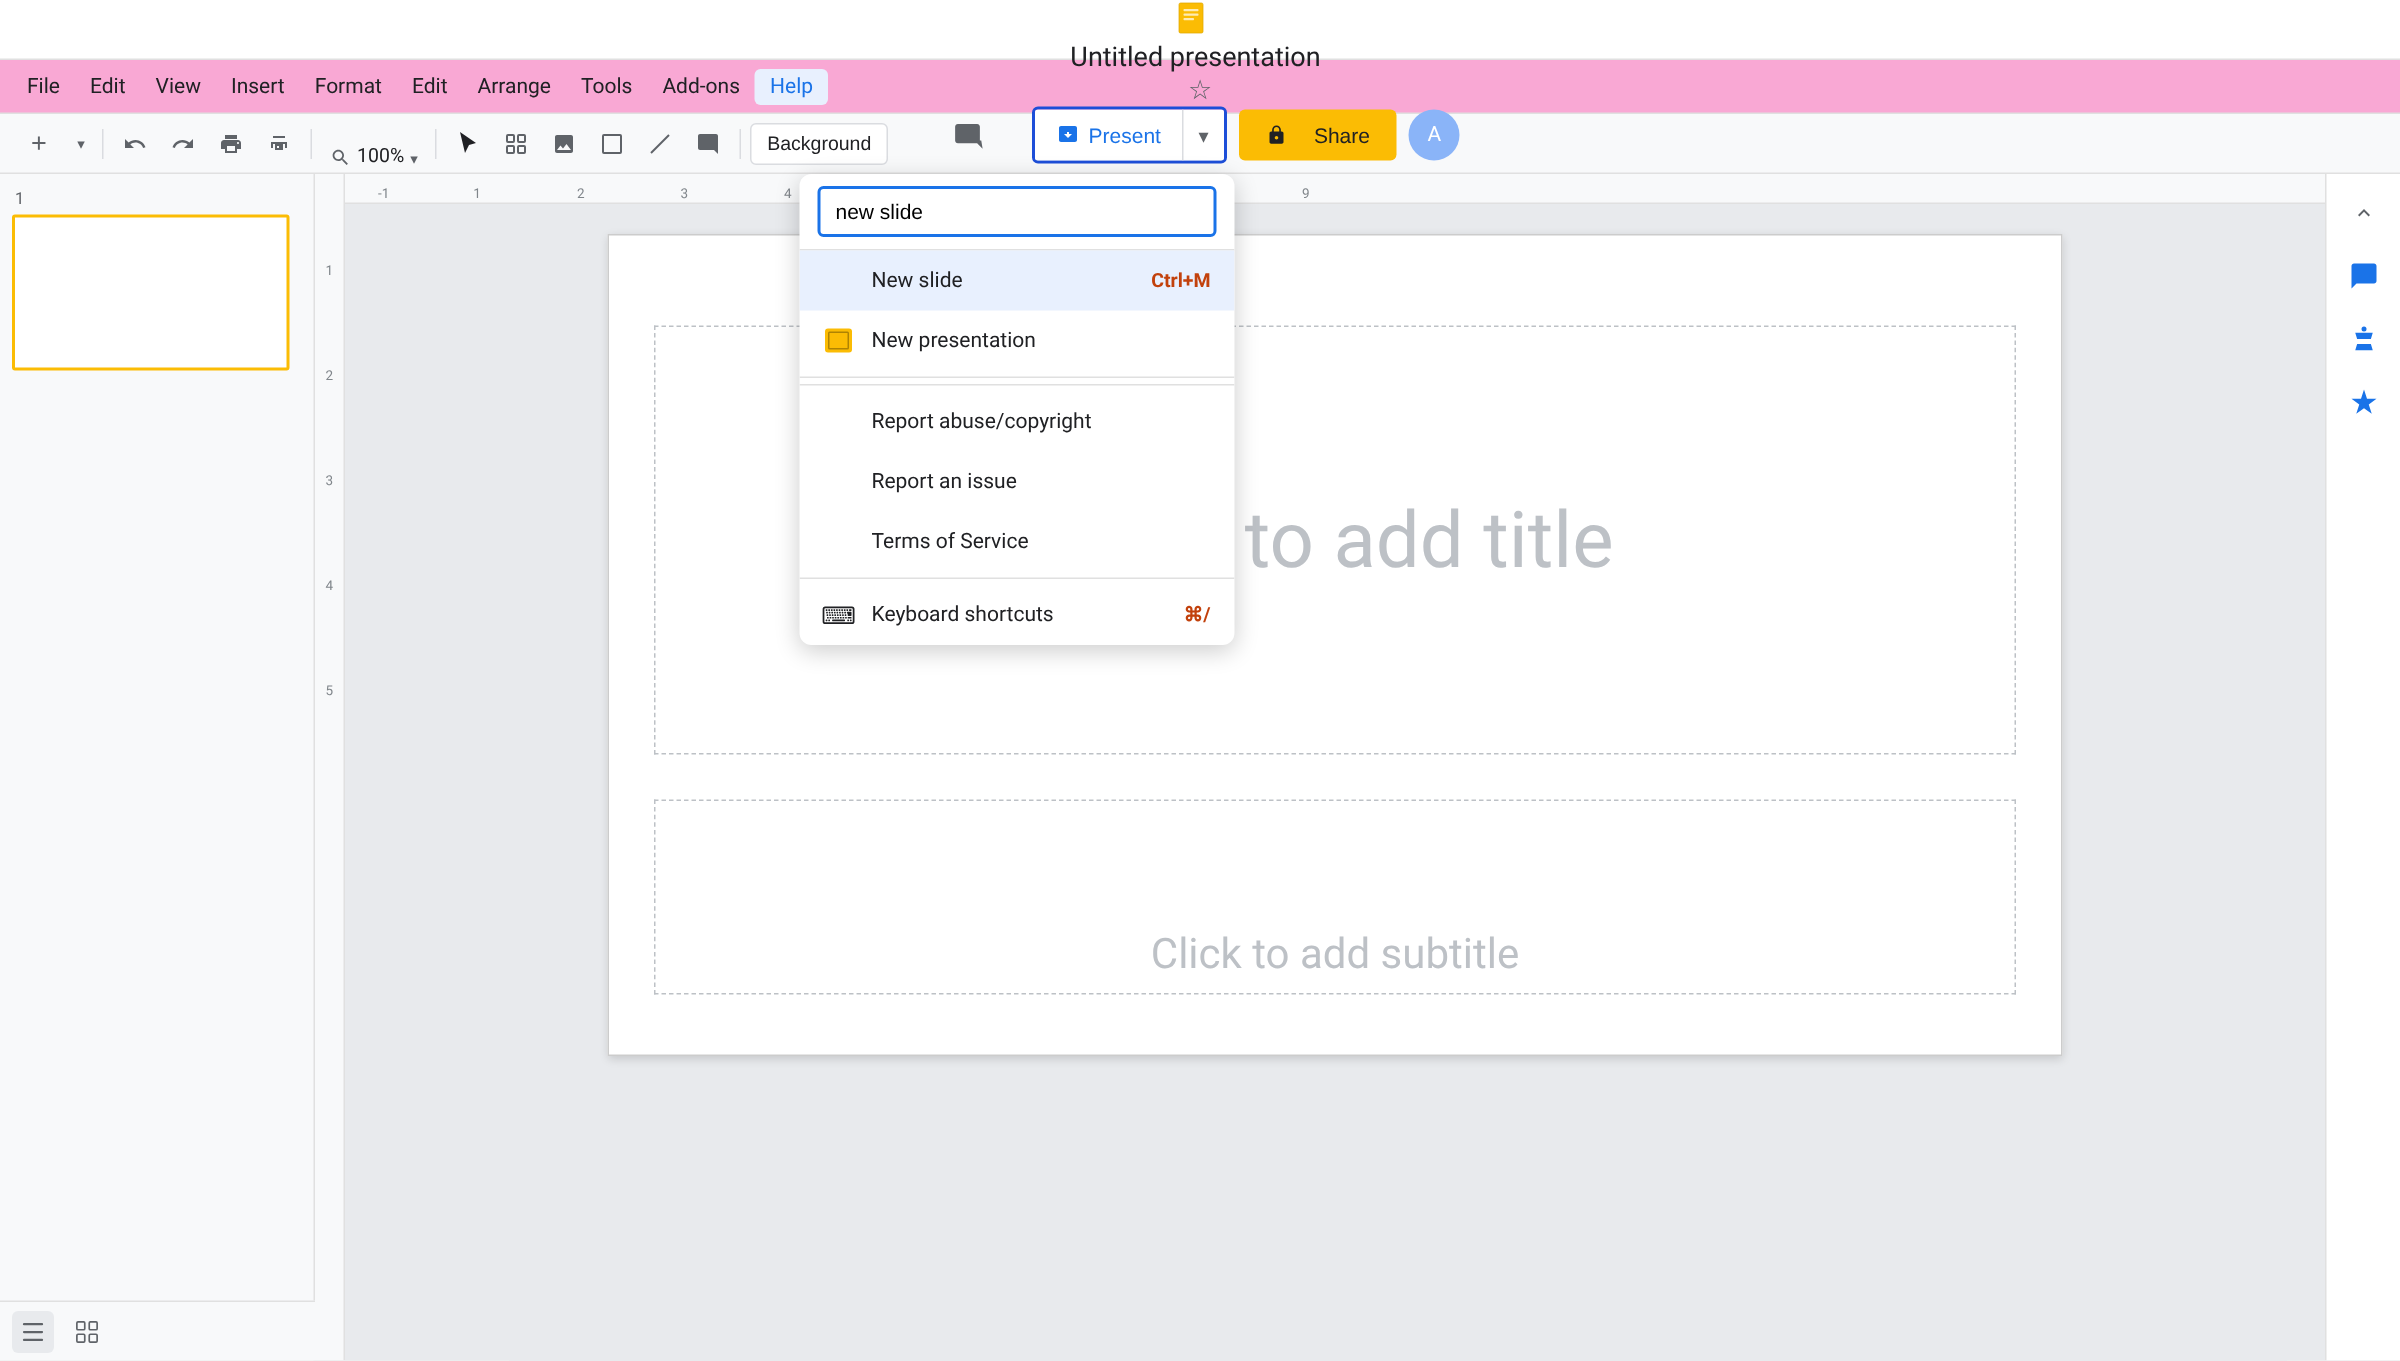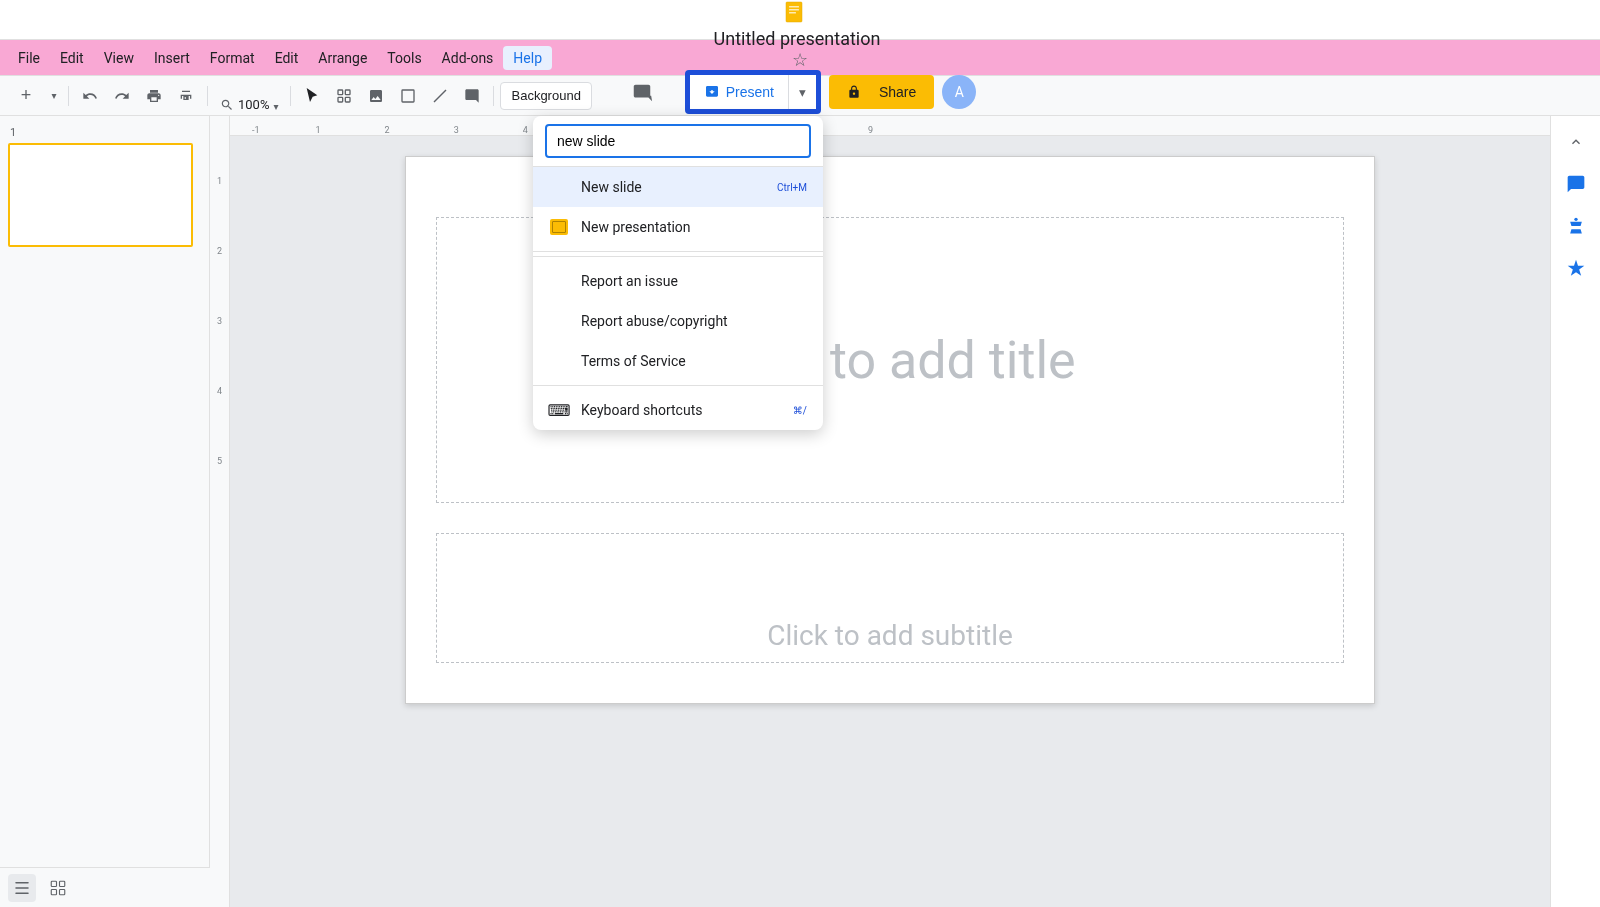--- a/index.html
+++ b/index.html
@@ -14,21 +14,21 @@
       border-bottom: 1px solid #e0e0e0;
       flex-direction: column;
     }
     #title-bar .spacer { flex: 1; }
     #title-bar .header-actions { display: flex; align-items: center; gap: 8px; }
     .comments-btn {
       width: 36px; height: 36px; border-radius: 50%; border: none; background: transparent;
       display: flex; align-items: center; justify-content: center; cursor: pointer; color: #5f6368; font-size: 20px;
     }
     .present-btn-group {
-      display: flex; align-items: flex-start; border: 5px solid #1d4ed8; border-radius: 4px; overflow: hidden; margin-left: 17px;
+      display: flex; align-items: flex-start; border: 2px solid #1d4ed8; border-radius: 4px; overflow: hidden; margin-left: 17px;
     }
     .present-btn {
       background: #fff; border: none; padding: 0 14px; height: 34px; font-size: 14px;
       color: #1a73e8; cursor: pointer; display: flex; align-items: center; gap: 6px; font-weight: 500;
     }
     .present-dropdown {
       border-left: 1px solid #dadce0; background: #fff; border: none; border-left: 1px solid #dadce0;
       width: 28px; height: 34px; cursor: pointer; display: flex; align-items: center; justify-content: center; color: #5f6368;
     }
     .share-btn {
@@ -185,21 +185,21 @@
       font-size: 14px;
       outline: none;
     }
     .dropdown-item {
       display: flex; align-items: center;
       padding: 10px 16px;
       font-size: 14px; color: #202124;
       cursor: pointer; gap: 12px;
     }
     .dropdown-item.highlighted { background: #e8f0fe; }
-    .dropdown-item .shortcut { margin-left: auto; color: #1d4ed8; font-size: 10px; }
+    .dropdown-item .shortcut { margin-left: auto; color: #c2410c; font-size: 13px; font-weight: bold; }
     .dropdown-item .item-icon { width: 20px; height: 20px; display: flex; align-items: center; justify-content: center; flex-shrink: 0; }
     .dropdown-sep { height: 1px; background: #e0e0e0; margin: 4px 0; }
     .dropdown-item-text { flex: 1; }
 
     
     .slides-icon {
       width: 18px; height: 16px; background: #fbbc04; border-radius: 2px;
       display: flex; align-items: center; justify-content: center;
       position: relative;
     }
@@ -466,25 +466,25 @@
     <span class="dropdown-item-text">New presentation</span>
   </div>
 
   <div class="dropdown-sep"></div>
 
 
   <div class="dropdown-sep"></div>
 
   <div class="dropdown-item">
     <span class="item-icon"></span>
-    <span class="dropdown-item-text">Report an issue</span>
+    <span class="dropdown-item-text">Report abuse/copyright</span>
   </div>
   <div class="dropdown-item">
     <span class="item-icon"></span>
-    <span class="dropdown-item-text">Report abuse/copyright</span>
+    <span class="dropdown-item-text">Report an issue</span>
   </div>
   <div class="dropdown-item">
     <span class="item-icon"></span>
     <span class="dropdown-item-text">Terms of Service</span>
   </div>
 
   <div class="dropdown-sep"></div>
 
   <div class="dropdown-item">
     <span class="item-icon keyboard-icon">⌨</span>

